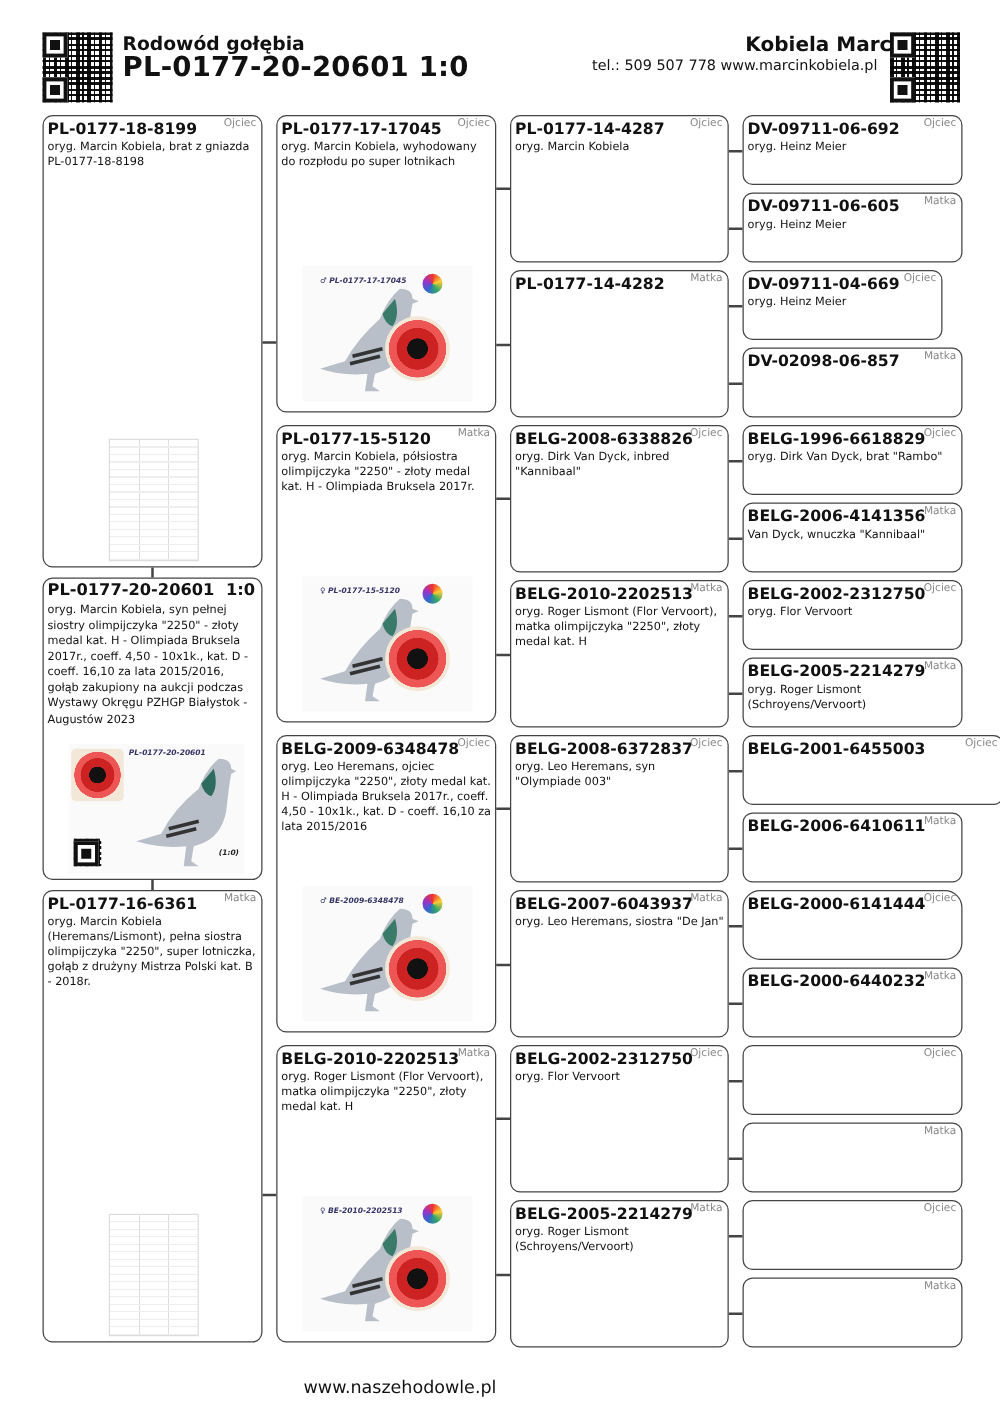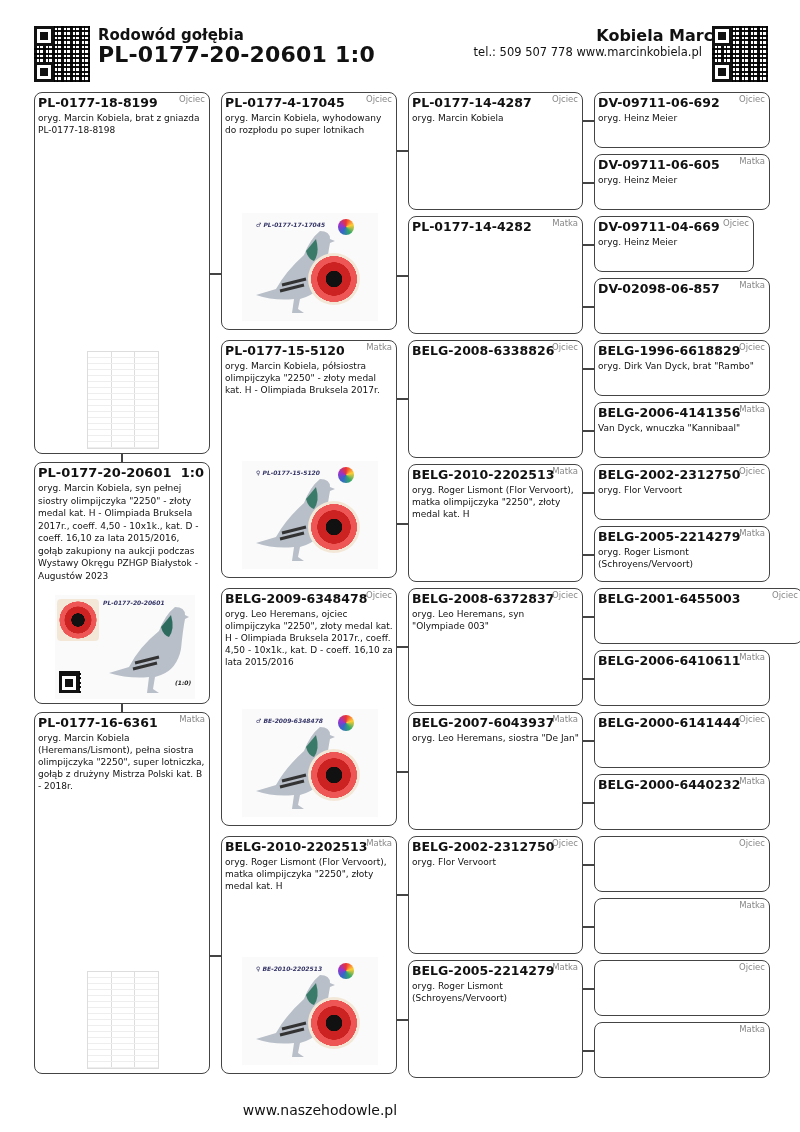--- a/index.html
+++ b/index.html
@@ -96,21 +96,21 @@
 
 <div class="box" style="left:34px;top:712px;width:176px;height:362px;">
   <div class="ring">PL-0177-16-6361</div>
   <div class="role">Matka</div>
   <div class="desc">oryg. Marcin Kobiela (Heremans/Lismont), pełna siostra olimpijczyka "2250", super lotniczka, gołąb z drużyny Mistrza Polski kat. B - 2018r.</div>
   <div class="mini-ped" style="left:52px;top:258px;width:70px;height:96px;"></div>
 </div>
 
 <div id="col2">
     <div class="box" style="left: 221px; top: 92px; width: 176px; height: 238px;">
-      <div class="ring">PL-0177-4-17045</div>
+      <div class="ring">PL-0177-17-17045</div>
       <div class="role">Ojciec</div>
       <div class="desc">oryg. Marcin Kobiela, wyhodowany do rozpłodu po super lotnikach</div>
       <div class="photo" style="left: 20px; top: 120px; width: 136px; height: 108px;">
         <div class="caption" style="left: 14px; top: 8px;">♂ PL-0177-17-17045</div>
         <svg class="pigeon" width="90" height="90" viewBox="0 0 90 90" style="left: 14px; top: 14px;">
           <path d="M64 4 q10 0 10 8 l5 2 -5 2 q-2 10 -4 28 q-4 20 -20 26 l-6 2 -2 10 6 4 -12 0 2-14 q-20 2 -38 -4 l20-6 q10-18 28-34 q6-16 16-24z" fill="#b8bfc8"></path>
           <path d="M60 12 q4 14 -2 22 q-6-2 -8-10z" fill="#3a7a68"></path>
           <path d="M26 58 l24-6 M24 64 l24-6" stroke="#333" stroke-width="3"></path>
         </svg>
         <div class="eye" style="left: 66px; top: 40px; width: 52px; height: 52px;"></div>
@@ -171,20 +171,21 @@
       <div class="desc">oryg. Marcin Kobiela</div>
     </div>
     <div class="box" style="left: 408px; top: 216px; width: 175px; height: 118px;">
       <div class="ring">PL-0177-14-4282</div>
       <div class="role">Matka</div>
       <div class="desc"></div>
     </div>
     <div class="box" style="left: 408px; top: 340px; width: 175px; height: 118px;">
       <div class="ring">BELG-2008-6338826</div>
       <div class="role">Ojciec</div>
+      <div class="desc">oryg. Dirk Van Dyck, inbred "Kannibaal"</div>
     </div>
     <div class="box" style="left: 408px; top: 464px; width: 175px; height: 118px;">
       <div class="ring">BELG-2010-2202513</div>
       <div class="role">Matka</div>
       <div class="desc">oryg. Roger Lismont (Flor Vervoort), matka olimpijczyka "2250", złoty medal kat. H</div>
     </div>
     <div class="box" style="left: 408px; top: 588px; width: 175px; height: 118px;">
       <div class="ring">BELG-2008-6372837</div>
       <div class="role">Ojciec</div>
       <div class="desc">oryg. Leo Heremans, syn "Olympiade 003"</div>
@@ -250,21 +251,21 @@
     <div class="box" style="left: 594px; top: 588px; width: 209px; height: 56px;">
       <div class="ring">BELG-2001-6455003</div>
       <div class="role">Ojciec</div>
       <div class="desc"></div>
     </div>
     <div class="box" style="left: 594px; top: 650px; width: 176px; height: 56px;">
       <div class="ring">BELG-2006-6410611</div>
       <div class="role">Matka</div>
       <div class="desc"></div>
     </div>
-    <div class="box" style="left: 594px; top: 712px; width: 176px; height: 56px;">
+    <div class="box" style="left: 594px; top: 712px; width: 176px; height: 56px; border-radius: 14px;">
       <div class="ring">BELG-2000-6141444</div>
       <div class="role">Ojciec</div>
       <div class="desc"></div>
     </div>
     <div class="box" style="left: 594px; top: 774px; width: 176px; height: 56px; padding-left: 12px;">
       <div class="ring">BELG-2000-6440232</div>
       <div class="role">Matka</div>
       <div class="desc"></div>
     </div>
     <div class="box" style="left: 594px; top: 836px; width: 176px; height: 56px;">

